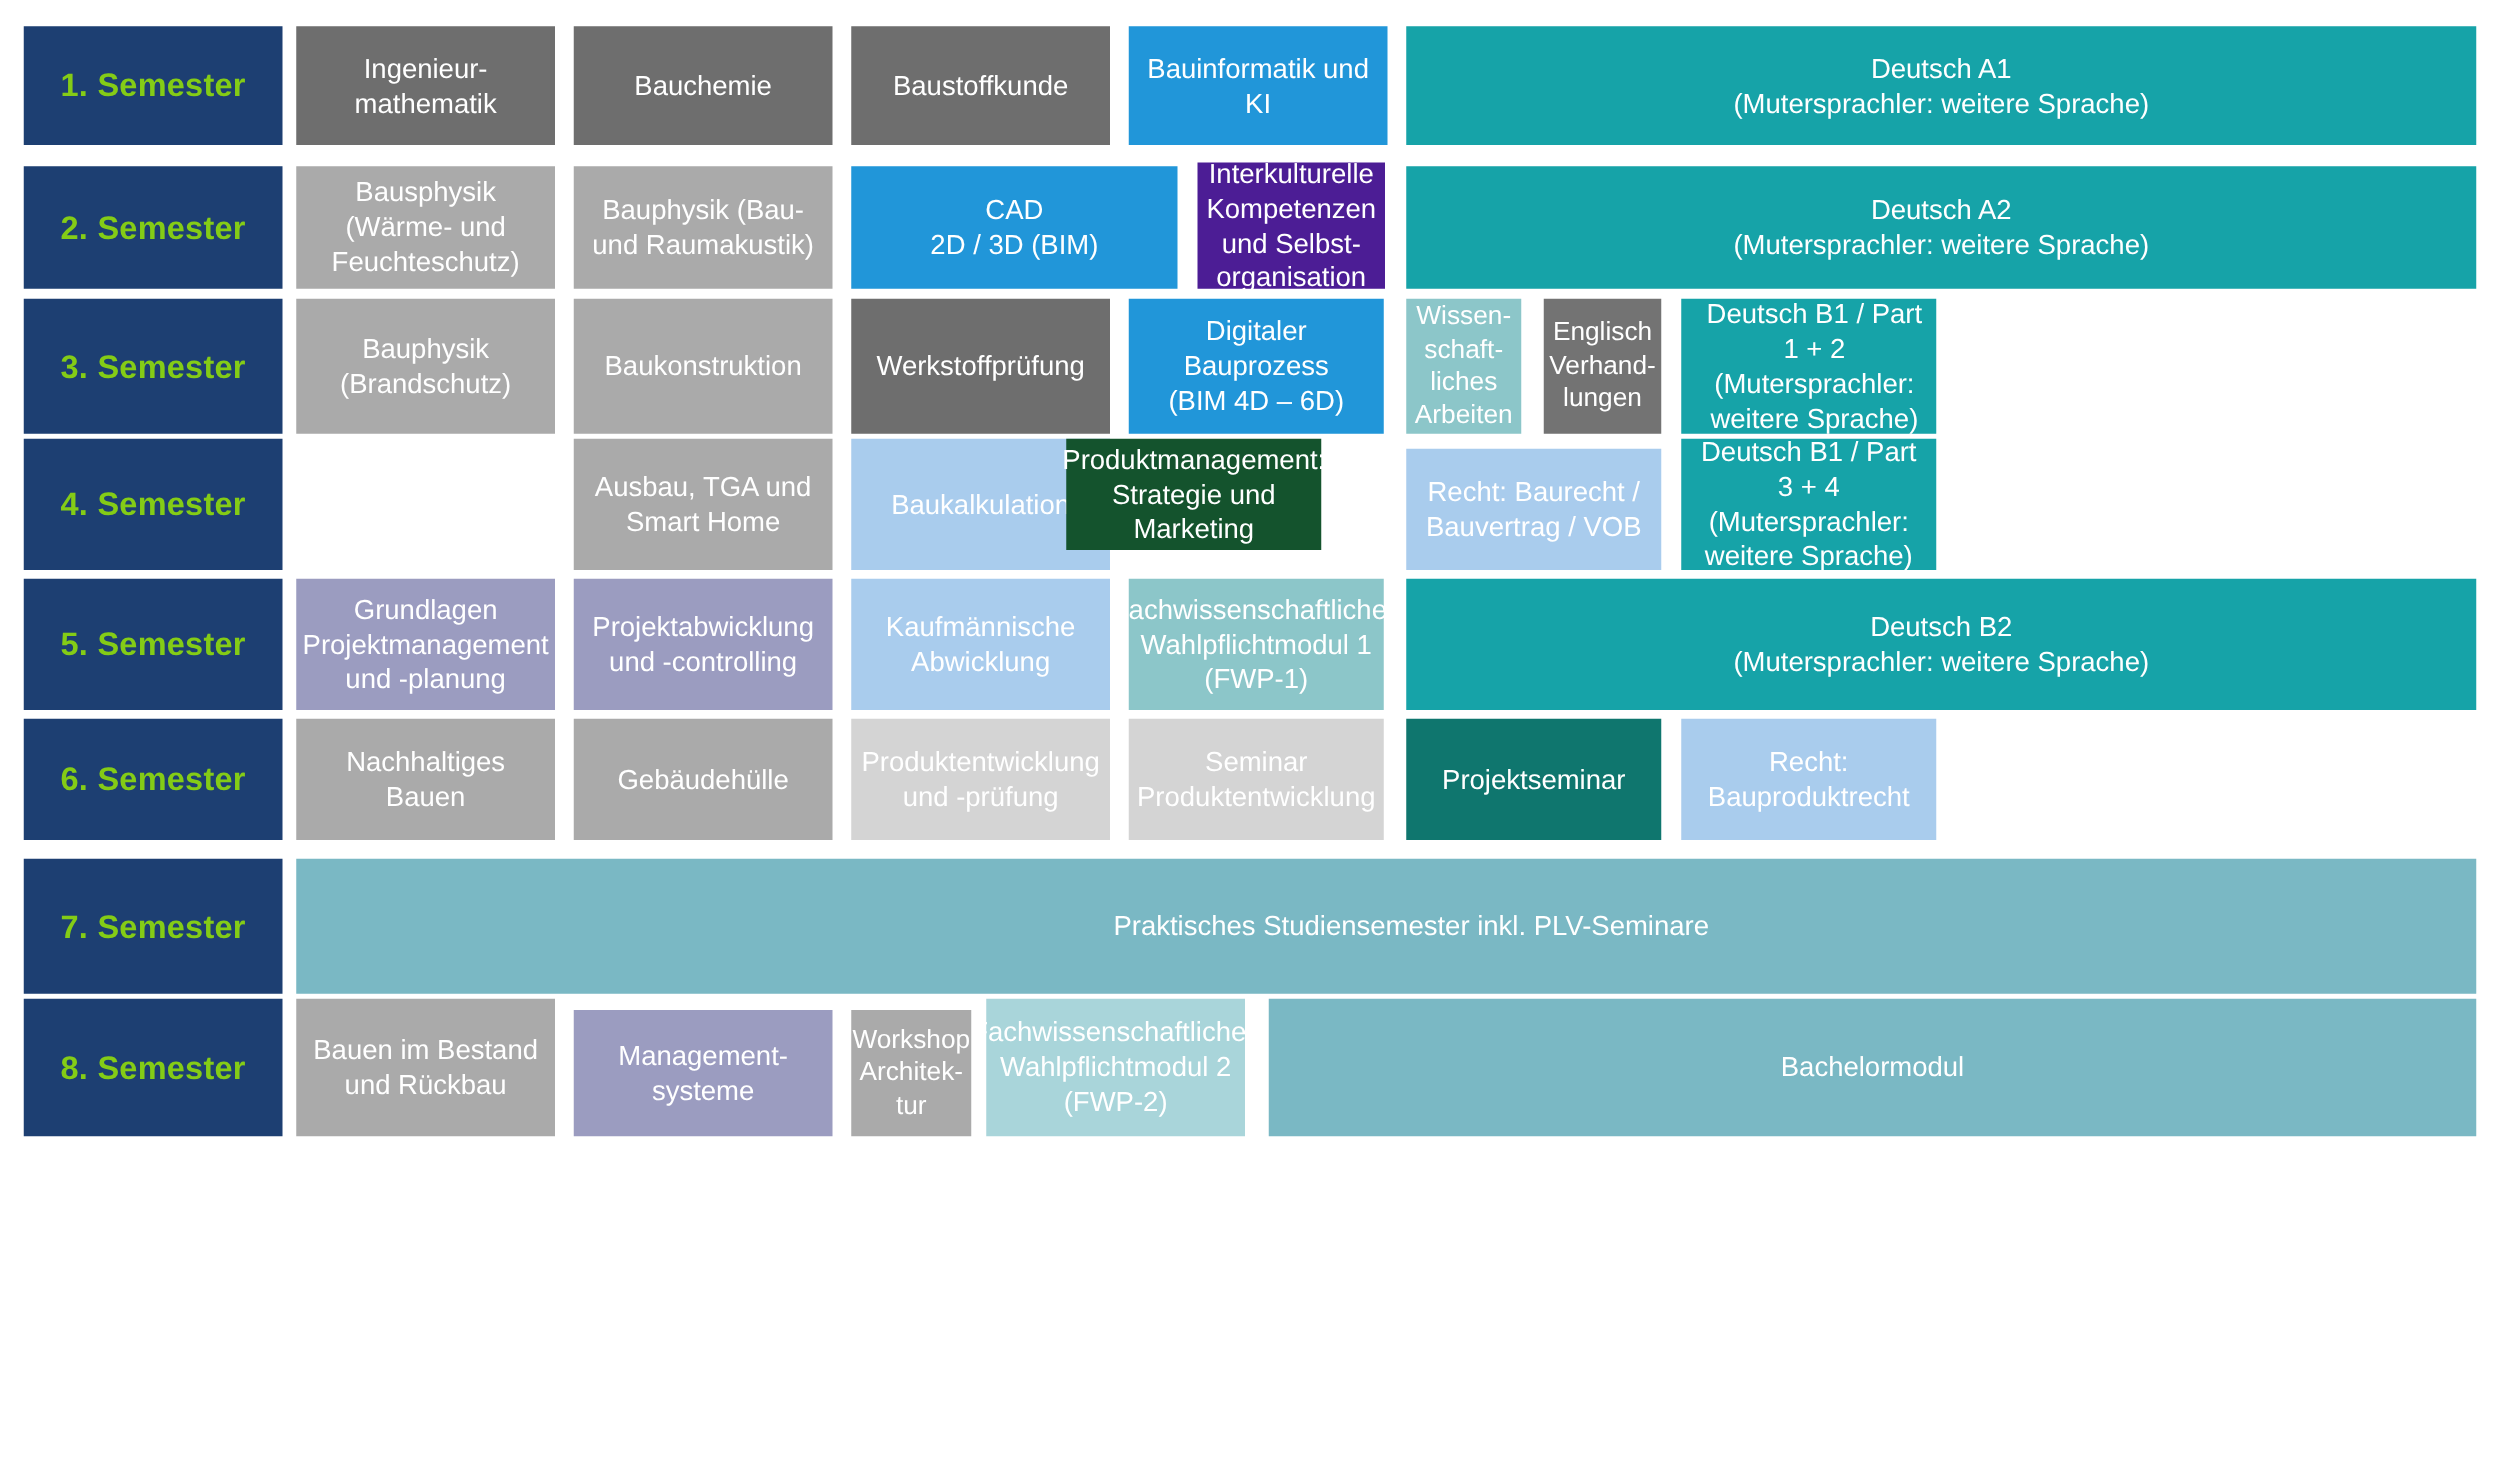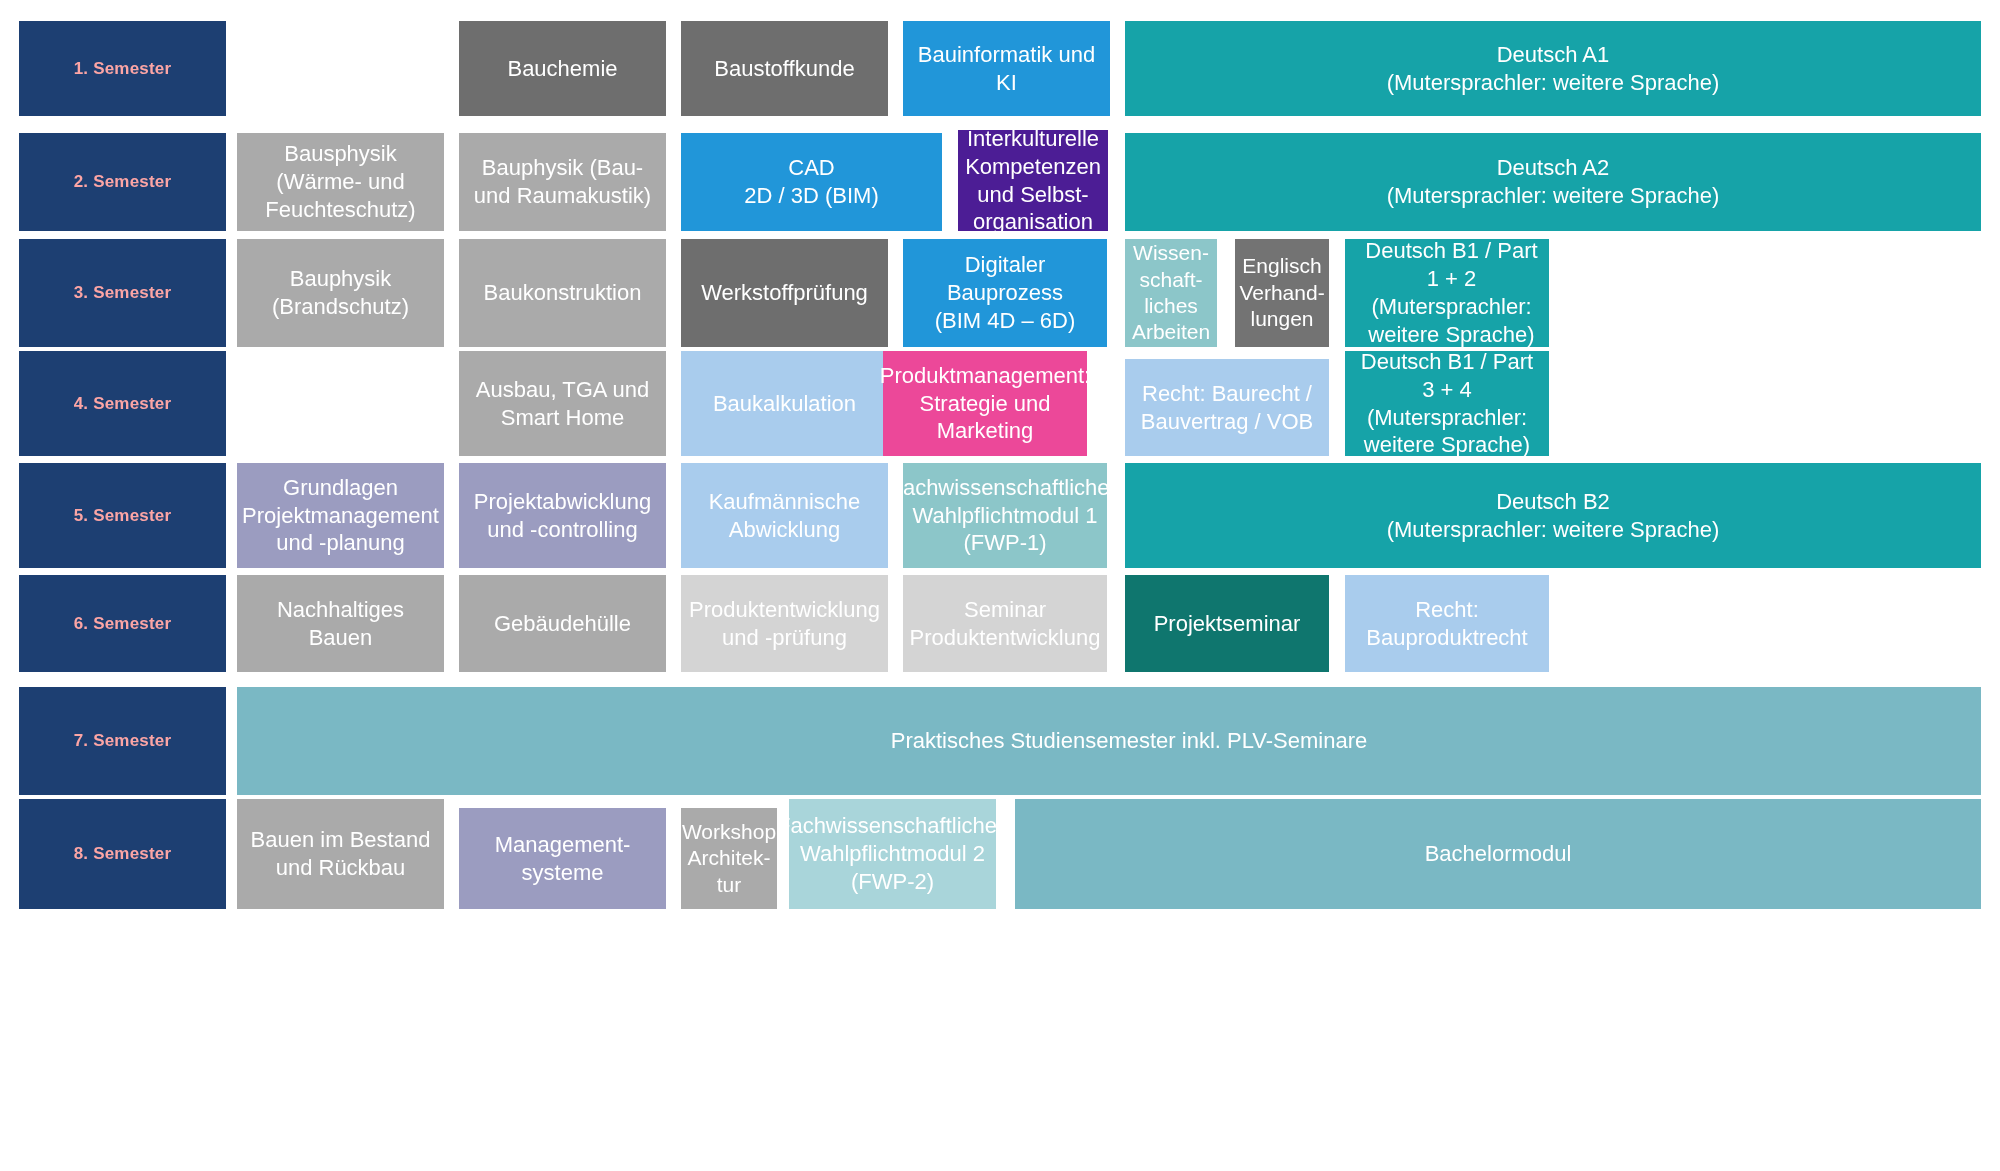--- a/index.html
+++ b/index.html
@@ -15,23 +15,23 @@
   }
   #curriculum {
     position: relative;
     width: 2000px;
     height: 1171px;
     box-sizing: border-box;
   }
   .sem-label {
     box-sizing: border-box;
     background: #1d3f72;
-    color: #fca5a5;
+    color: #84cc16;
     font-weight: bold;
-    font-size: 17px;
+    font-size: 26px;
     display: flex;
     align-items: center;
     justify-content: center;
     letter-spacing: 0.2px;
   }
   .module {
     box-sizing: border-box;
     color: #ffffff;
     display: flex;
     align-items: center;
@@ -45,20 +45,22 @@
   .module.small {
     font-size: 21px;
     line-height: 1.26;
   }
 </style>
 </head>
 <body>
 
 <div id="curriculum">
     <div class="sem-label" style="position: absolute; left: 19px; top: 21px; width: 207px; height: 95px; background: rgb(29, 63, 114);">1. Semester</div>
+    <div class="module" style="position: absolute; left: 237px; top: 21px; width: 207px; height: 95px; background: rgb(110, 110, 110);">Ingenieur-
+mathematik</div>
     <div class="module" style="position: absolute; left: 459px; top: 21px; width: 207px; height: 95px; background: rgb(110, 110, 110);">Bauchemie</div>
     <div class="module" style="position: absolute; left: 681px; top: 21px; width: 207px; height: 95px; background: rgb(110, 110, 110);">Baustoffkunde</div>
     <div class="module" style="position: absolute; left: 903px; top: 21px; width: 207px; height: 95px; background: rgb(33, 150, 217);">Bauinformatik und KI</div>
     <div class="module" style="position: absolute; left: 1125px; top: 21px; width: 856px; height: 95px; background: rgb(22, 163, 168);">Deutsch A1
 (Mutersprachler: weitere Sprache)</div>
     <div class="sem-label" style="position: absolute; left: 19px; top: 133px; width: 207px; height: 98px; background: rgb(29, 63, 114);">2. Semester</div>
     <div class="module" style="position: absolute; left: 237px; top: 133px; width: 207px; height: 98px; background: rgb(170, 170, 170);">Bausphysik
 (Wärme- und
 Feuchteschutz)</div>
     <div class="module" style="position: absolute; left: 459px; top: 133px; width: 207px; height: 98px; background: rgb(170, 170, 170);">Bauphysik (Bau-
@@ -85,21 +87,21 @@
     <div class="module small" style="position: absolute; left: 1235px; top: 239px; width: 94px; height: 108px; background: #737373;">Englisch
 Verhand-
 lungen</div>
     <div class="module" style="position: absolute; left: 1345px; top: 239px; width: 204px; height: 108px; background: rgb(22, 163, 168); padding-left: 17px;">Deutsch B1 / Part 1 + 2
 (Mutersprachler:
 weitere Sprache)</div>
     <div class="sem-label" style="position: absolute; left: 19px; top: 351px; width: 207px; height: 105px; background: rgb(29, 63, 114);">4. Semester</div>
     <div class="module" style="position: absolute; left: 459px; top: 351px; width: 207px; height: 105px; background: rgb(170, 170, 170);">Ausbau, TGA und
 Smart Home</div>
     <div class="module" style="position: absolute; left: 681px; top: 351px; width: 207px; height: 105px; background: rgb(169, 204, 237);">Baukalkulation</div>
-    <div class="module" style="position: absolute; left: 883px; top: 351px; width: 204px; height: 105px; background: #ec4899;">Produktmanagement:
+    <div class="module" style="position: absolute; left: 853px; top: 351px; width: 204px; height: 89px; background: #14532d;">Produktmanagement:
 Strategie und
 Marketing</div>
     <div class="module" style="position: absolute; left: 1125px; top: 359px; width: 204px; height: 97px; background: rgb(169, 204, 237);">Recht: Baurecht /
 Bauvertrag / VOB</div>
     <div class="module" style="position: absolute; left: 1345px; top: 351px; width: 204px; height: 105px; background: rgb(22, 163, 168);">Deutsch B1 / Part 3 + 4
 (Mutersprachler:
 weitere Sprache)</div>
     <div class="sem-label" style="position: absolute; left: 19px; top: 463px; width: 207px; height: 105px; background: rgb(29, 63, 114);">5. Semester</div>
     <div class="module" style="position: absolute; left: 237px; top: 463px; width: 207px; height: 105px; background: rgb(155, 156, 192);">Grundlagen
 Projektmanagement

